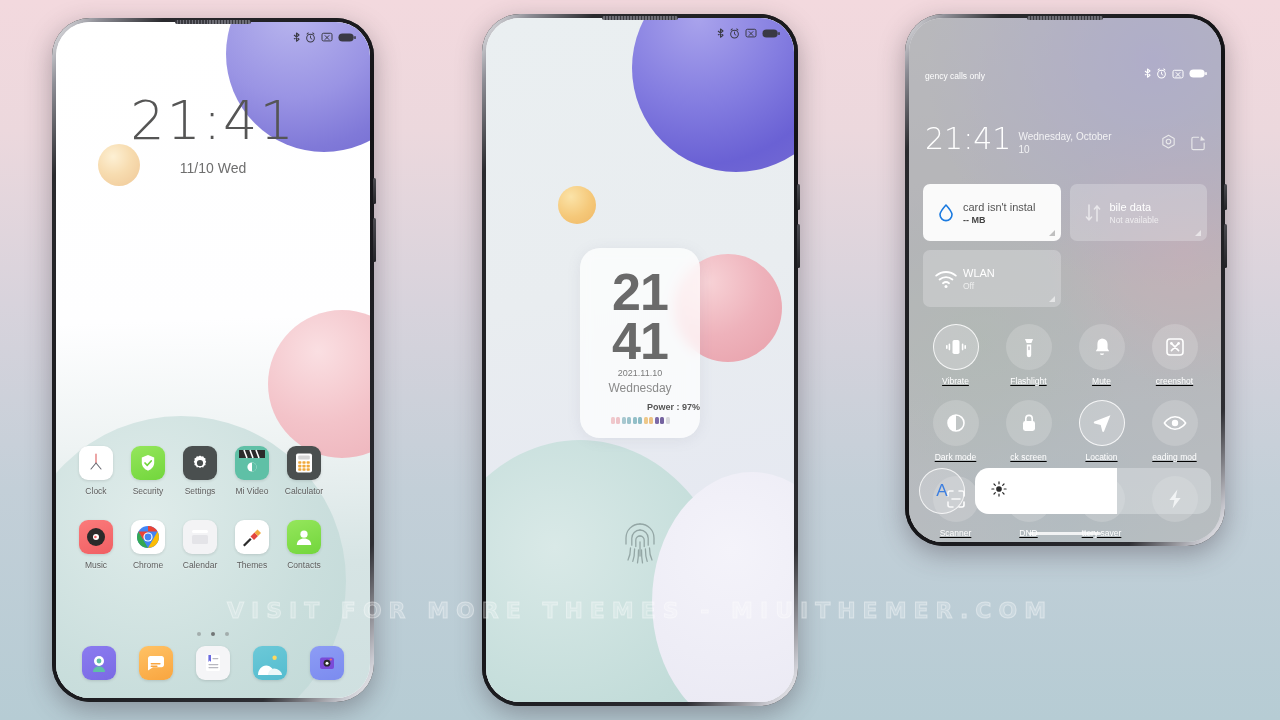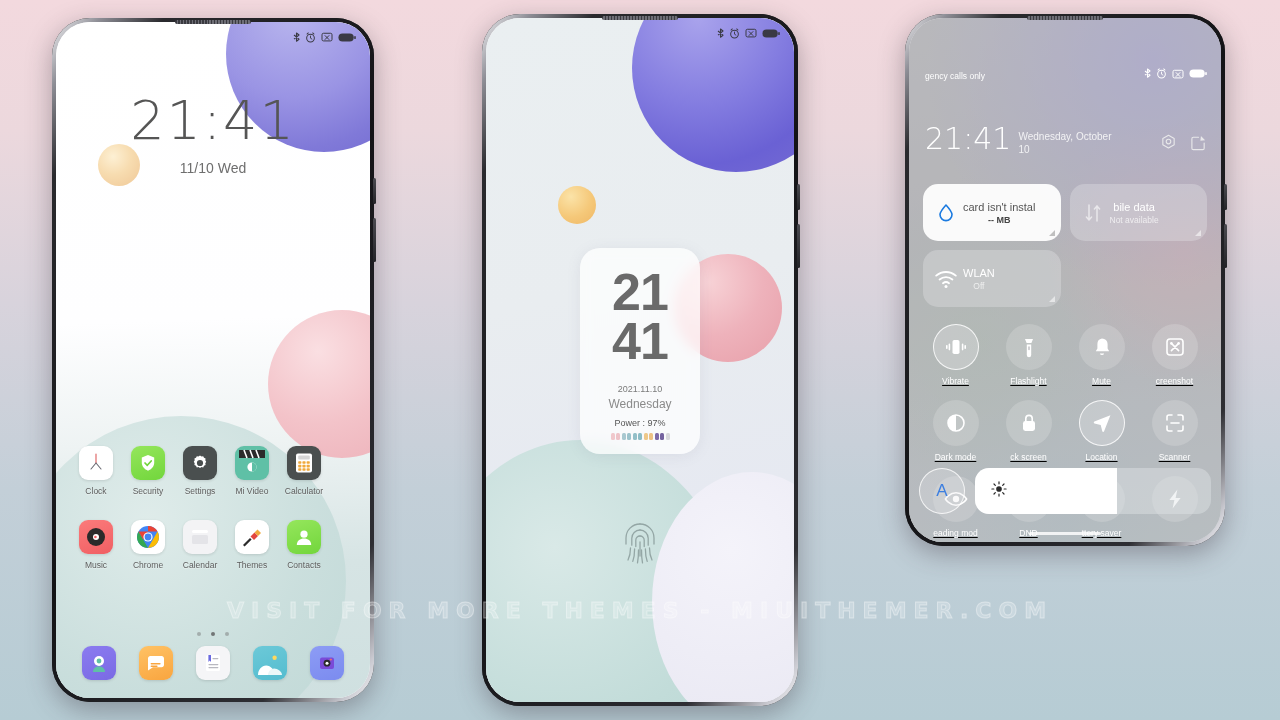--- a/index.html
+++ b/index.html
@@ -88,23 +88,23 @@
       background:radial-gradient(circle at 42% 28%,#d9e9e7 0%,#c2dcd9 55%,#b6d5d2 100%); }
   #p2-white { right:-58px; bottom:-30px; width:200px; height:260px; border-radius:50%;
       background:radial-gradient(circle at 40% 30%,#f4f3fa 0%,#e8e7f2 100%); }
 
   .p2-card { position:absolute; left:50%; transform:translateX(-50%); top:230px;
              width:120px; padding:20px 0 14px; border-radius:20px; z-index:4;
              background:rgba(255,255,255,.74); backdrop-filter:blur(6px);
              box-shadow:0 2px 14px rgba(120,120,150,.12); text-align:center; }
   .p2-hh,.p2-mm { font-size:52px; font-weight:700; color:#6a6a6a; line-height:.94;
                   font-family:"Liberation Sans", sans-serif; letter-spacing:-1px; }
-  .p2-date { font-size:9px; color:#7b7b7b; margin-top:18px; }
+  .p2-date { font-size:9px; color:#7b7b7b; margin-top:2px; }
   .p2-day  { font-size:12px; color:#8a8a8a; margin-top:3px; }
-  .p2-pow  { font-size:9px; color:#555; font-weight:400; margin-top:7px; }
+  .p2-pow  { font-size:9px; color:#555; font-weight:700; margin-top:7px;text-align:right; }
   .p2-bats { margin-top:5px; display:flex; justify-content:center; gap:1.5px; }
   .p2-bats i { width:4px; height:7px; border-radius:1.5px; display:block; }
 
   .fingerprint { position:absolute; left:50%; transform:translateX(-50%);
                  bottom:132px; z-index:5; opacity:.5; }
 
   
   #p3bg { position:absolute; inset:0;
      background:
        radial-gradient(circle at 78% 8%,rgba(150,145,205,.75) 0%,rgba(150,145,205,0) 42%),
@@ -119,22 +119,22 @@
   .p3-head { position:absolute; top:106px; left:16px; right:14px; display:flex;
              align-items:flex-start; z-index:6; }
   .p3-time { font-size:30px; color:#fff; font-weight:300; line-height:1;
              font-family:"DejaVu Sans",sans-serif; }
   .p3-datew { font-size:10px; color:#f2f2f4; margin-left:7px; margin-top:7px;
               width:96px; line-height:1.25; }
   .p3-acts { margin-left:auto; display:flex; gap:13px; margin-top:10px; }
 
   .p3-tiles { position:absolute; top:166px; left:14px; right:14px; z-index:6;
               display:grid; grid-template-columns:1fr 1fr; gap:9px; }
-  .tile { height:57px; border-radius:15px; background:rgba(232,232,234,.34);
-          display:flex; align-items:center; padding:0 10px; position:relative;text-align:center; }
+  .tile { height:57px; border-radius:7px; background:rgba(232,232,234,.34);
+          display:flex; align-items:center; padding:0 10px; position:relative; }
   .tile.white { background:rgba(255,255,255,.93); }
   .tile .ti { width:26px; flex:0 0 26px; display:flex; justify-content:center; }
   .tile .tx { margin-left:4px; overflow:hidden; }
   .tile .t1 { font-size:11px; color:#fff; white-space:nowrap; }
   .tile .t2 { font-size:8.5px; color:rgba(255,255,255,.7); margin-top:2px; white-space:nowrap; }
   .tile.white .t1 { color:#555; }
   .tile.white .t2 { color:#444; font-weight:700; font-size:9px; }
   .corner { position:absolute; right:6px; bottom:5px; width:0; height:0;
             border-left:6px solid transparent; border-bottom:6px solid rgba(255,255,255,.55); }
   .tile.white .corner { border-bottom-color:rgba(120,120,120,.45); }
@@ -602,35 +602,35 @@
         <div class="tg">
           <div class="tgc act">
             <svg width="24" height="24" viewBox="0 0 24 24">
               <path d="M20.4 4.2L4.4 10.6c-.9.4-.8 1.6.1 1.8l6.2 1.6 1.6 6.2c.2.9 1.4 1 1.8.1z" fill="#fff"></path>
             </svg>
           </div>
           <div class="tgl">Location</div>
         </div>
         <div class="tg">
           <div class="tgc">
-            <svg width="24" height="24" viewBox="0 0 24 24">
-              <path d="M4 9V6a2 2 0 012-2h3M20 9V6a2 2 0 00-2-2h-3M4 15v3a2 2 0 002 2h3M20 15v3a2 2 0 01-2 2h-3" fill="none" stroke="#fff" stroke-width="1.6" stroke-linecap="round" stroke-linejoin="round"></path>
-              <path d="M8 12h8" stroke="#fff" stroke-width="1.6" stroke-linecap="round"></path>
-            </svg>
-          </div>
-          <div class="tgl">Scanner</div>
-        </div>
-        <div class="tg">
-          <div class="tgc">
             <svg width="26" height="24" viewBox="0 0 26 24">
               <path d="M2.4 12S6.4 5.8 13 5.8 23.6 12 23.6 12 19.6 18.2 13 18.2 2.4 12 2.4 12z" fill="none" stroke="#fff" stroke-width="1.6" stroke-linecap="round" stroke-linejoin="round"></path>
               <circle cx="13" cy="12" r="3.2" fill="#fff"></circle>
             </svg>
           </div>
           <div class="tgl">eading mod</div>
+        </div>
+        <div class="tg">
+          <div class="tgc">
+            <svg width="24" height="24" viewBox="0 0 24 24">
+              <path d="M4 9V6a2 2 0 012-2h3M20 9V6a2 2 0 00-2-2h-3M4 15v3a2 2 0 002 2h3M20 15v3a2 2 0 01-2 2h-3" fill="none" stroke="#fff" stroke-width="1.6" stroke-linecap="round" stroke-linejoin="round"></path>
+              <path d="M8 12h8" stroke="#fff" stroke-width="1.6" stroke-linecap="round"></path>
+            </svg>
+          </div>
+          <div class="tgl">Scanner</div>
         </div>
         <div class="tg">
           <div class="tgc">
             <svg width="22" height="24" viewBox="0 0 22 24">
               <path d="M18.4 14.6A7.8 7.8 0 018 4.4a8.4 8.4 0 1010.4 10.2z" fill="#fff"></path>
             </svg>
           </div>
           <div class="tgl">DND</div>
         </div>
         <div class="tg">

